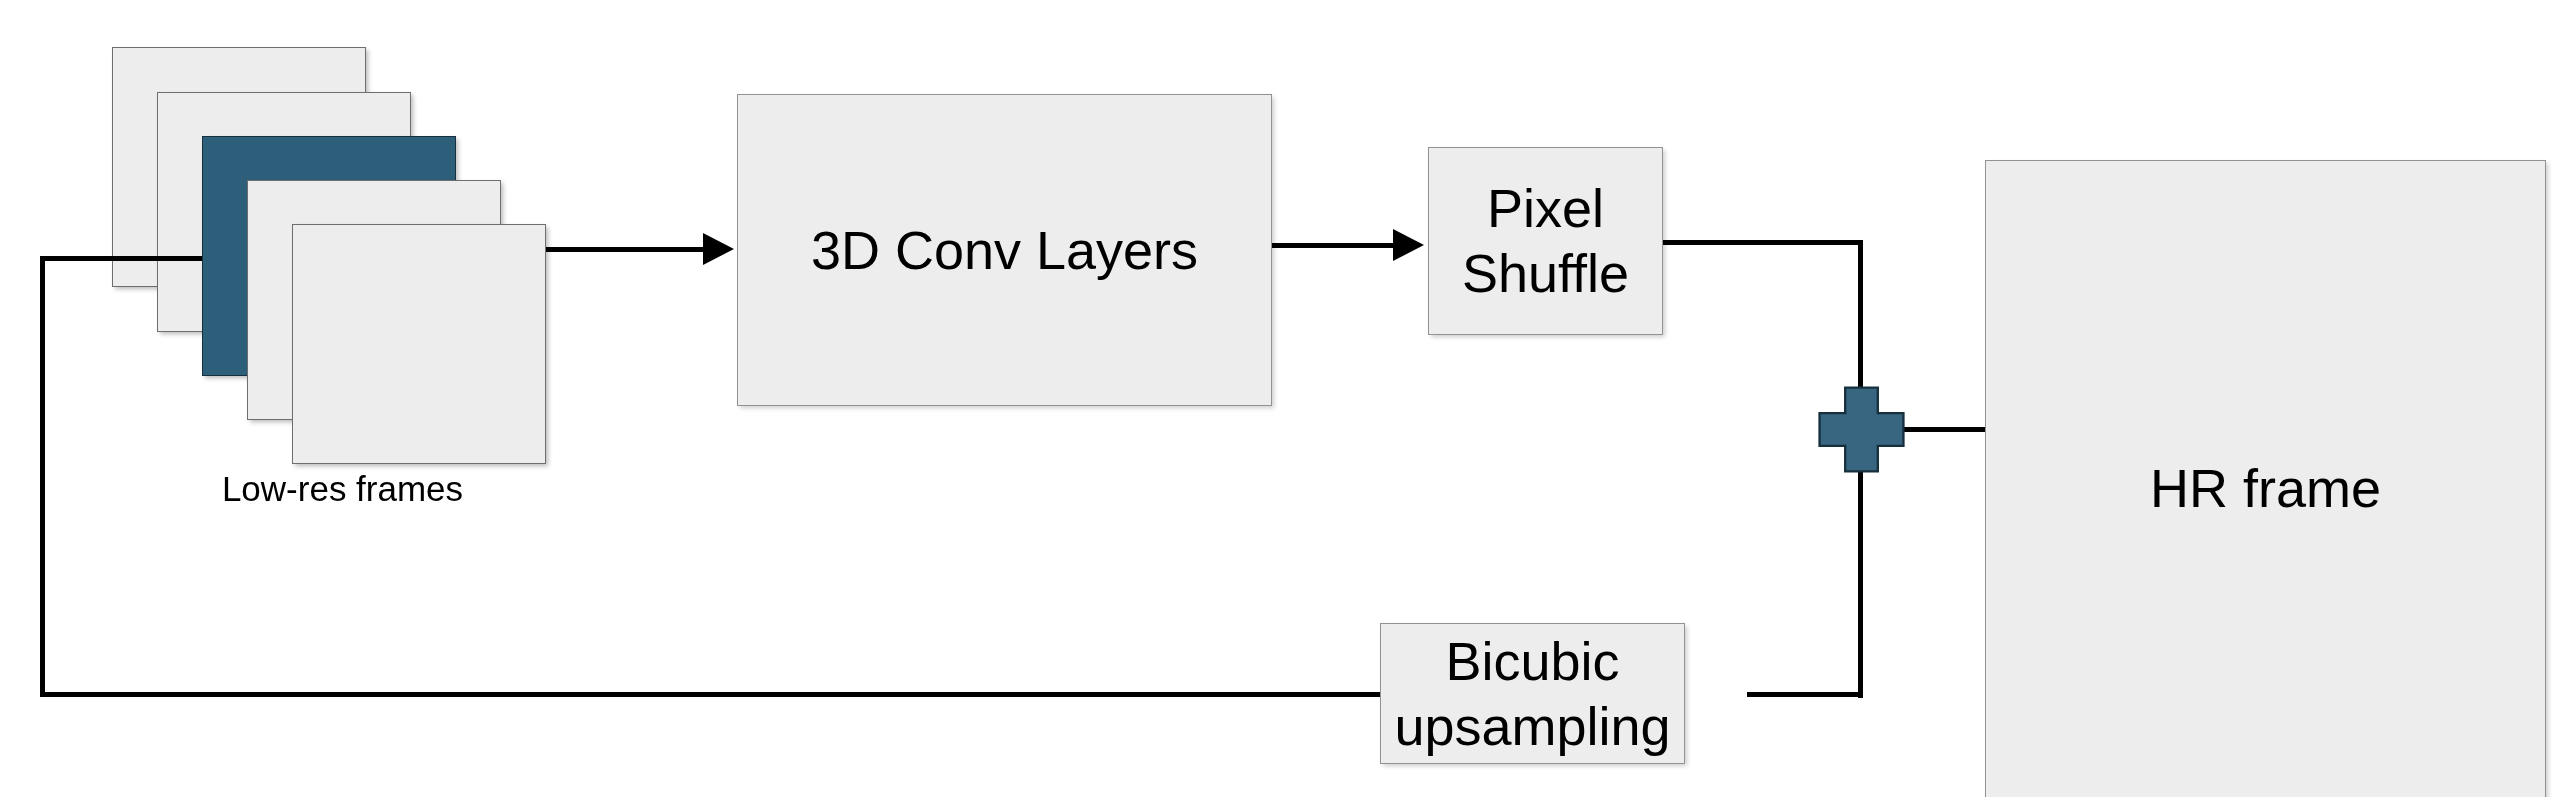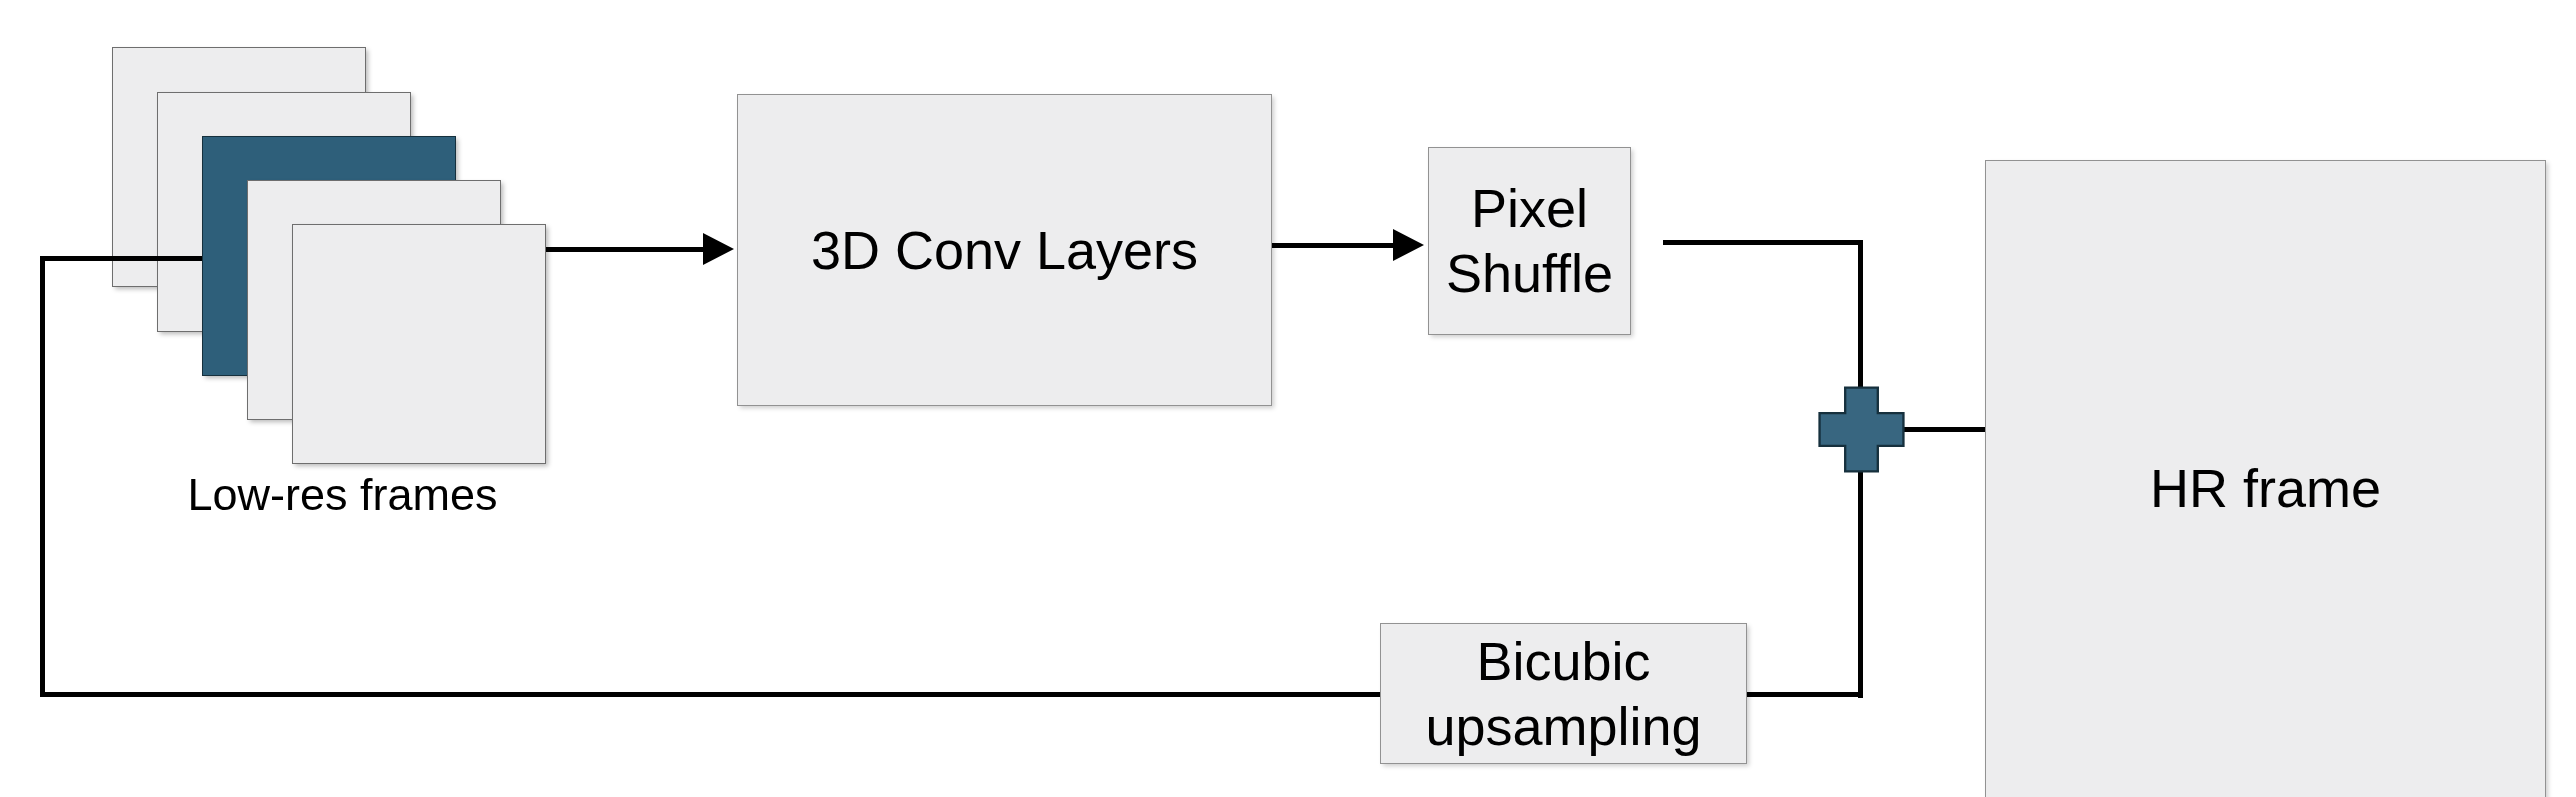--- a/index.html
+++ b/index.html
@@ -35,38 +35,38 @@
   .frame.z-back{z-index:1;}
   .frame.z-front{z-index:3;}
   .frame.teal{background:var(--hl-fill);border-color:var(--hl-border);}
   .f1{left:112px;top:47px;}
   .f2{left:157px;top:92px;}
   .f3{left:202px;top:136px;}
   .f4{left:247px;top:180px;}
   .f5{left:292px;top:224px;}
   .stack-label{
     position:absolute;left:110px;top:470px;width:465px;
-    text-align:center;font-size:45px;line-height:1.1;color:var(--label);
+    text-align:center;font-size:35px;line-height:1.1;color:var(--label);
     z-index:4;
   }
   
   .node{
     position:absolute;
     background:var(--node-fill);
     border:1.6px solid var(--node-border);
     box-shadow:3.1px 3.1px 4.7px rgba(0,0,0,0.2);
     box-sizing:border-box;
     display:flex;align-items:center;justify-content:center;
     text-align:center;
     font-size:54px;line-height:1.2;color:var(--label);
     z-index:4;
   }
   .conv3d{left:737px;top:94px;width:535px;height:312px;}
-  .shuffle{left:1428px;top:147px;width:203px;height:188px;padding:0 23px;}
-  .bicubic{left:1380px;top:623px;width:367px;height:141px;padding:0 7.8px;}
+  .shuffle{left:1428px;top:147px;width:235px;height:188px;padding:0 23px;}
+  .bicubic{left:1380px;top:623px;width:305px;height:141px;padding:0 7.8px;}
   .hr{left:1985px;top:160px;width:561px;height:656px;}
   
   .line{position:absolute;background:var(--connector);z-index:2;}
   .arrowhead{
     position:absolute;width:0;height:0;z-index:2;
     border-top:16.3px solid transparent;
     border-bottom:16.3px solid transparent;
     border-left:31px solid var(--connector);
   }
   

